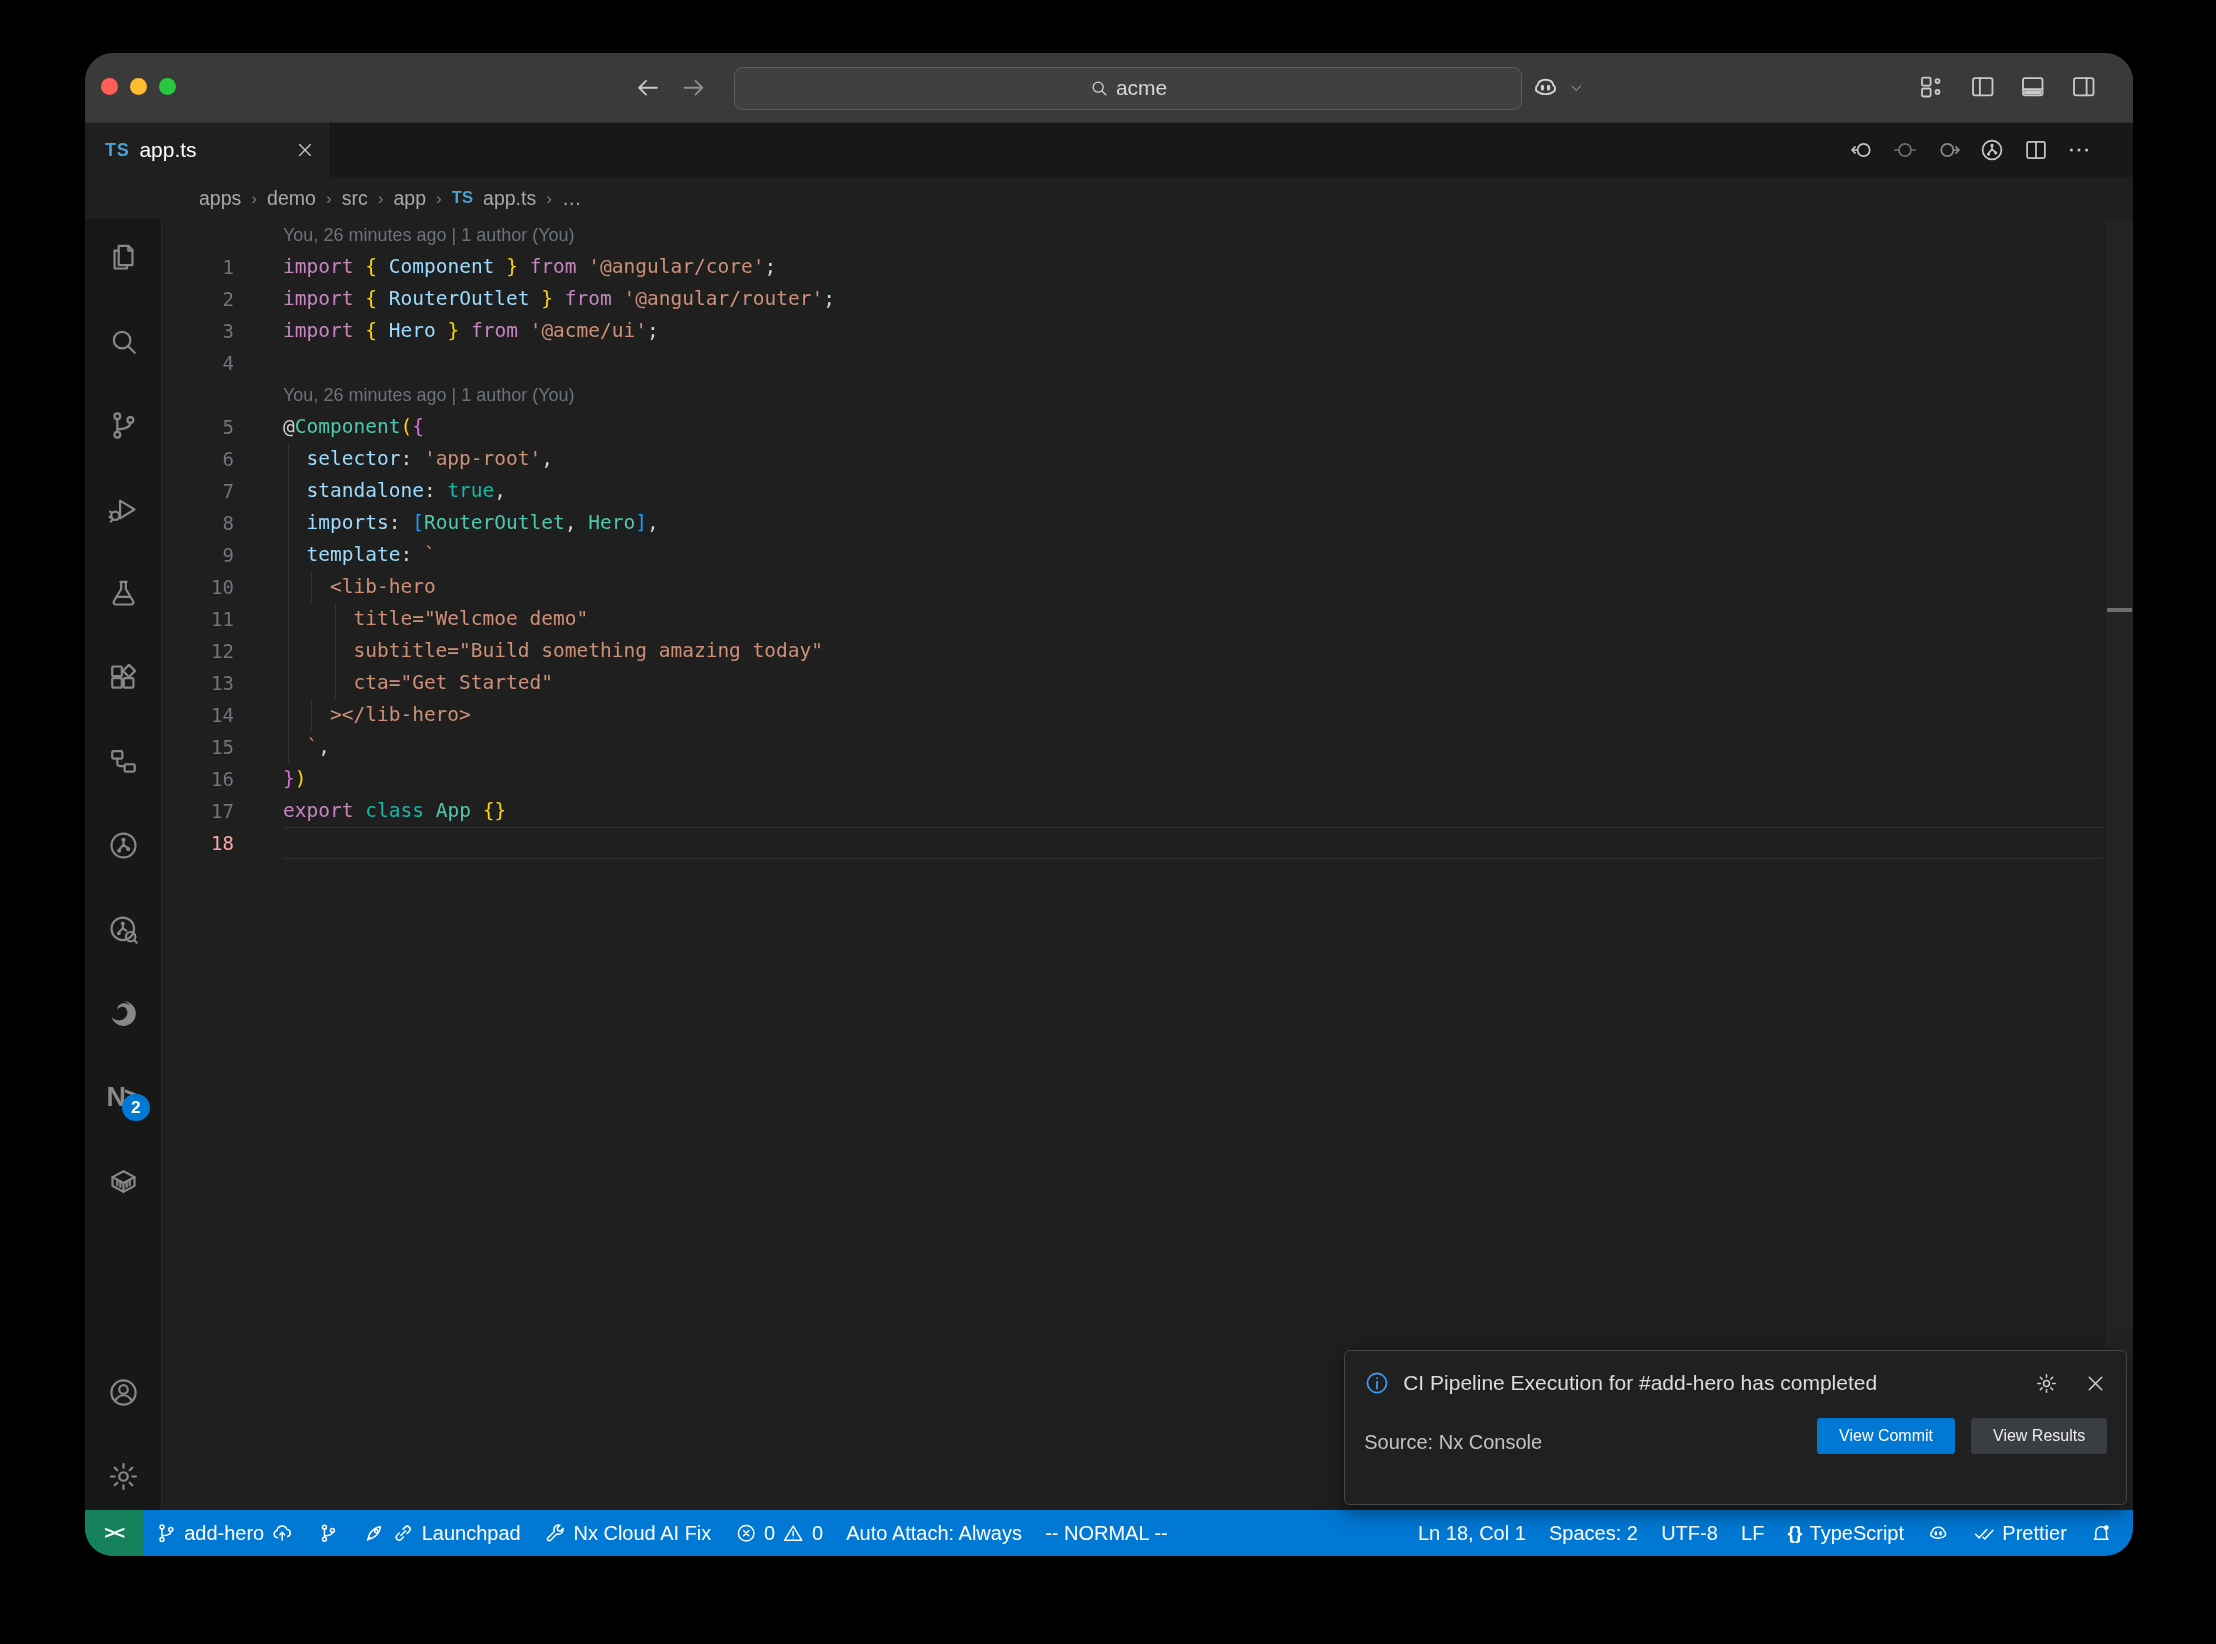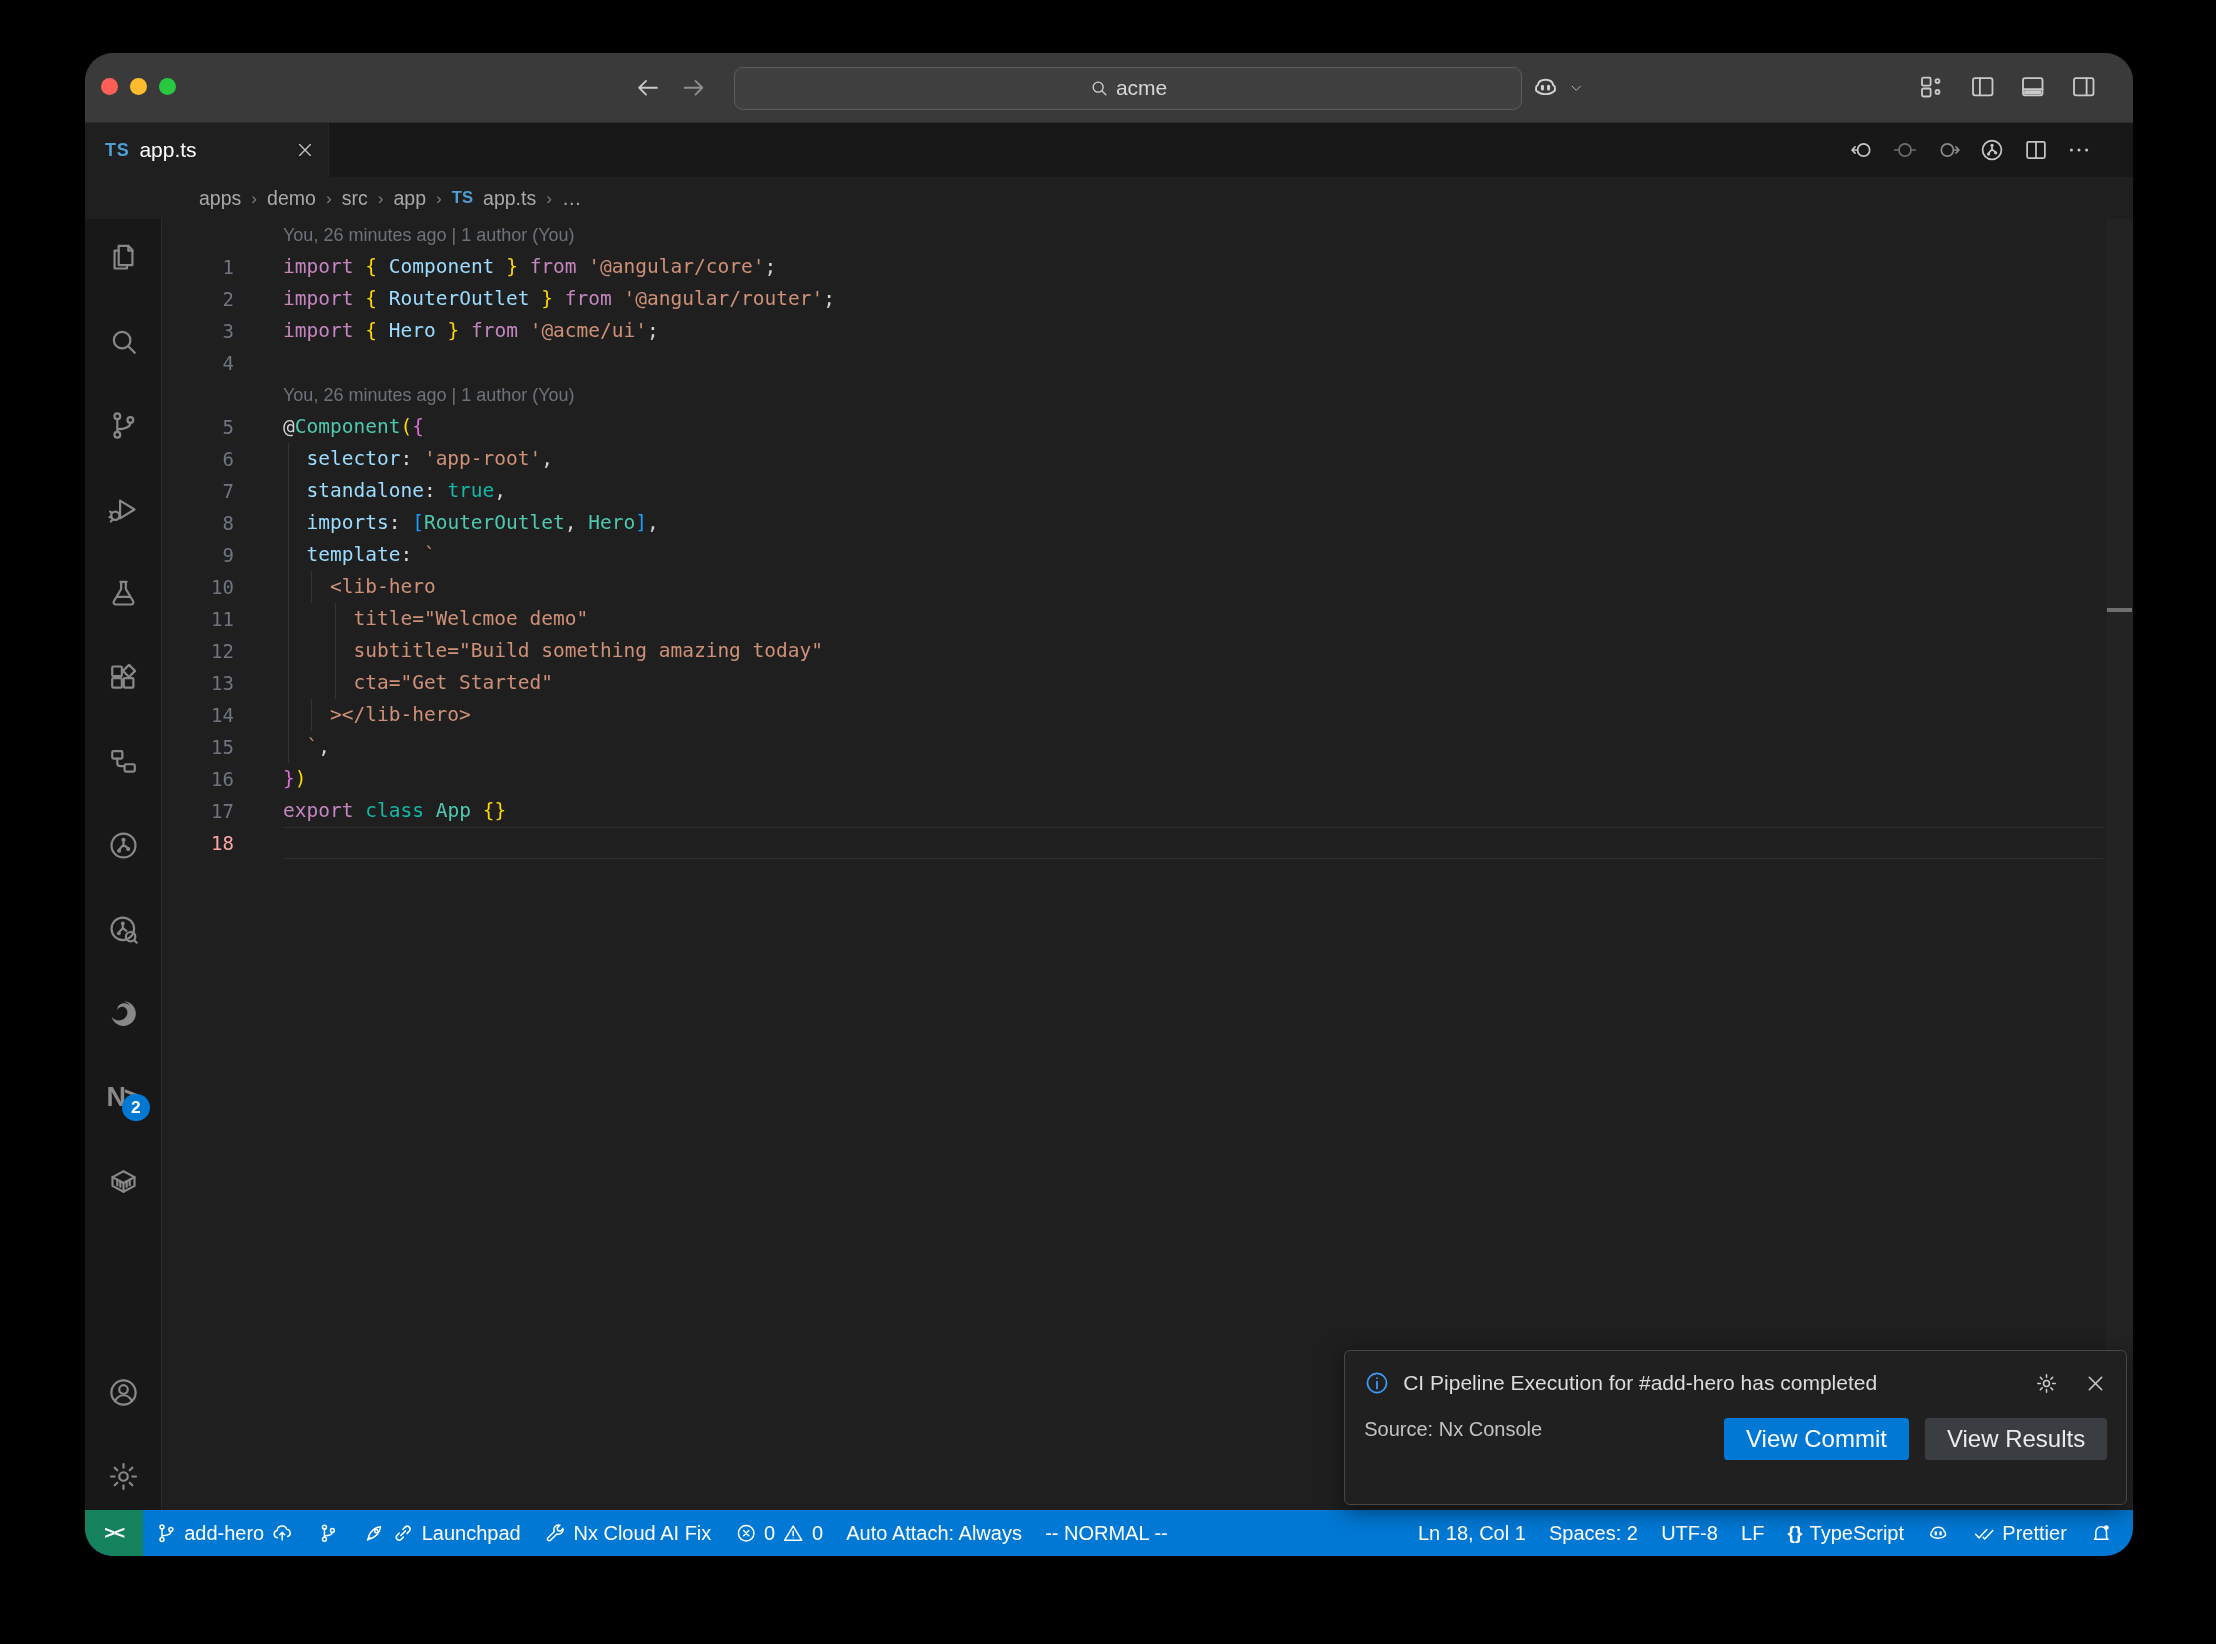--- a/index.html
+++ b/index.html
@@ -58,23 +58,23 @@
   .typ{color:#4EC9B0;}.b1{color:#FFD700;}.b2{color:#DA70D6;}.b3{color:#179FFF;}.kb{color:#14b8a6;}
   .overview-dash{position:absolute;width:24.6px;height:3.6px;background:#8a8a8a;opacity:.75;}
   .scroll-strip{position:absolute;right:0;top:0;bottom:0;width:27.5px;background:rgba(255,255,255,.02);}
 
   
   .notification{position:absolute;right:5.8px;bottom:51px;width:781px;height:153px;background:#202021;border:0.7px solid #474747;border-radius:5.8px;box-shadow:0 5.8px 22px rgba(0,0,0,.5);z-index:5;}
   .notif-head{display:flex;align-items:center;padding:19px 19px 0 19px;gap:13px;}
   .notif-head .info{width:26px;height:26px;color:#3b9eff;flex:0 0 auto;}
   .notif-title{color:#dcdcdc;font-size:21px;flex:1;}
   .notif-act{width:23px;height:23px;color:#cccccc;margin-left:13px;flex:0 0 auto;}
-  .notif-foot{display:flex;align-items:flex-start;padding:22px 19px 0 19px;}
+  .notif-foot{display:flex;align-items:flex-end;padding:22px 19px 0 19px;}
   .notif-source{color:#c3c3c3;font-size:20px;flex:1;}
-  .notif-btn{height:42px;padding:0 22px;border-radius:3.6px;font-size:24px;display:flex;align-items:center;margin-left:16px;}
+  .notif-btn{height:36px;padding:0 22px;border-radius:3.6px;font-size:16px;display:flex;align-items:center;margin-left:16px;}
   .notif-btn.primary{background:#0078d4;color:#ffffff;}
   .notif-btn.secondary{background:#3a3d41;color:#ececec;}
   .notif-foot{justify-content:flex-end;}
   .notif-foot .notif-source{margin-right:auto;}
 
   
   .statusbar{height:46px;background:#0078d4;display:flex;align-items:stretch;color:#ffffff;font-size:20px;flex:0 0 auto;}
   .remote{width:58px;background:#16825d;display:flex;align-items:center;justify-content:center;font-weight:700;font-size:19px;letter-spacing:-1.4px;}
   .sb-group{display:flex;align-items:stretch;}
   .sb-left{flex:1;display:flex;}

